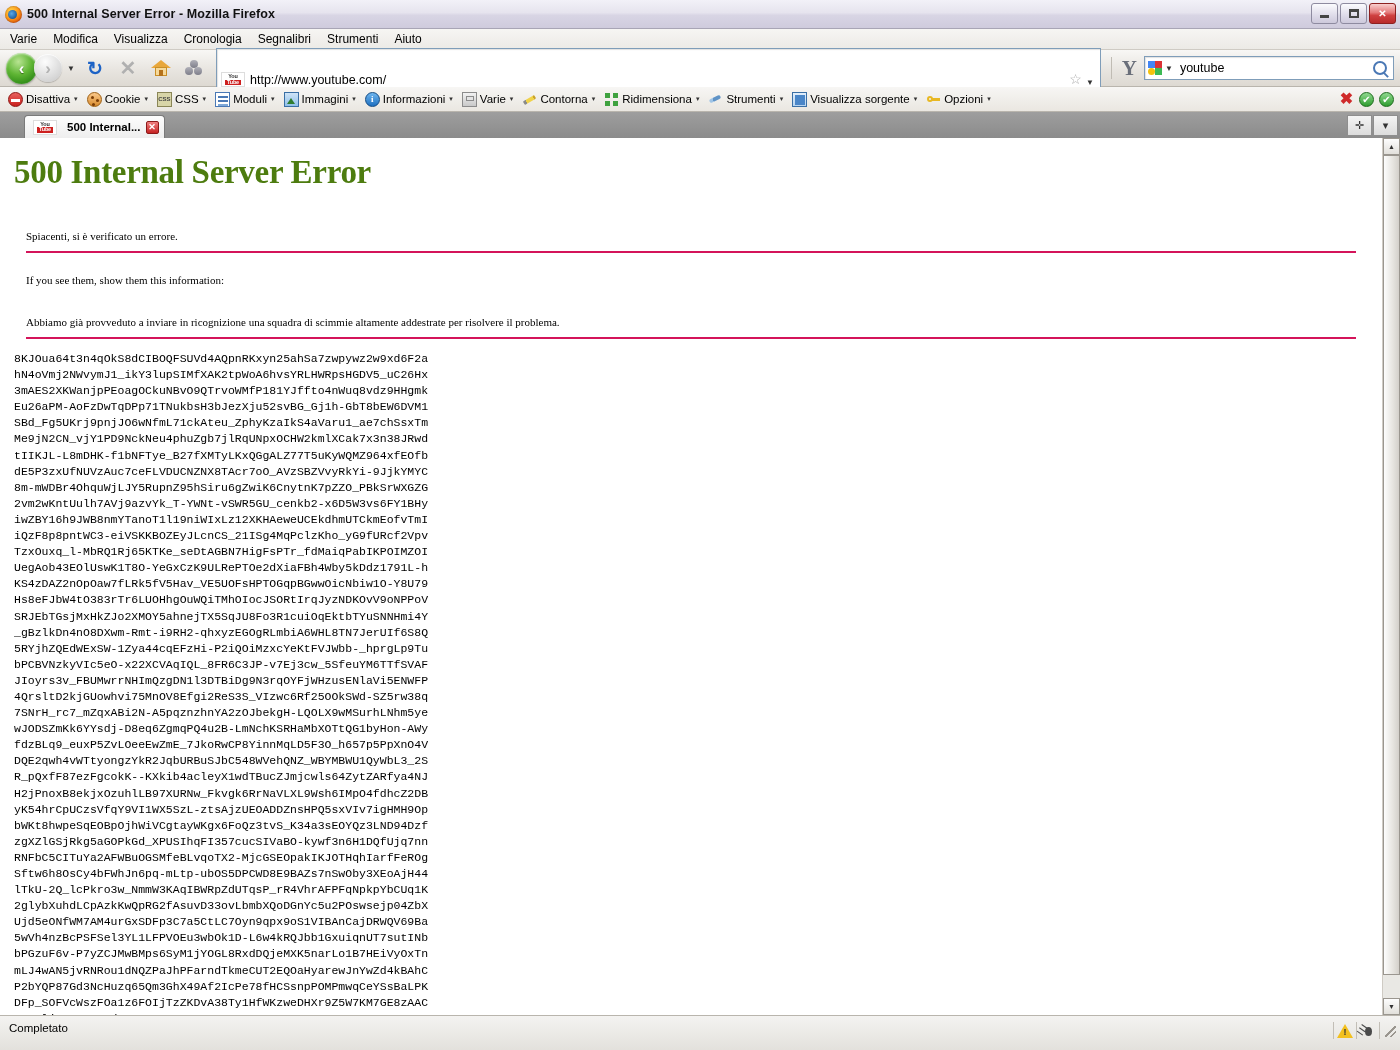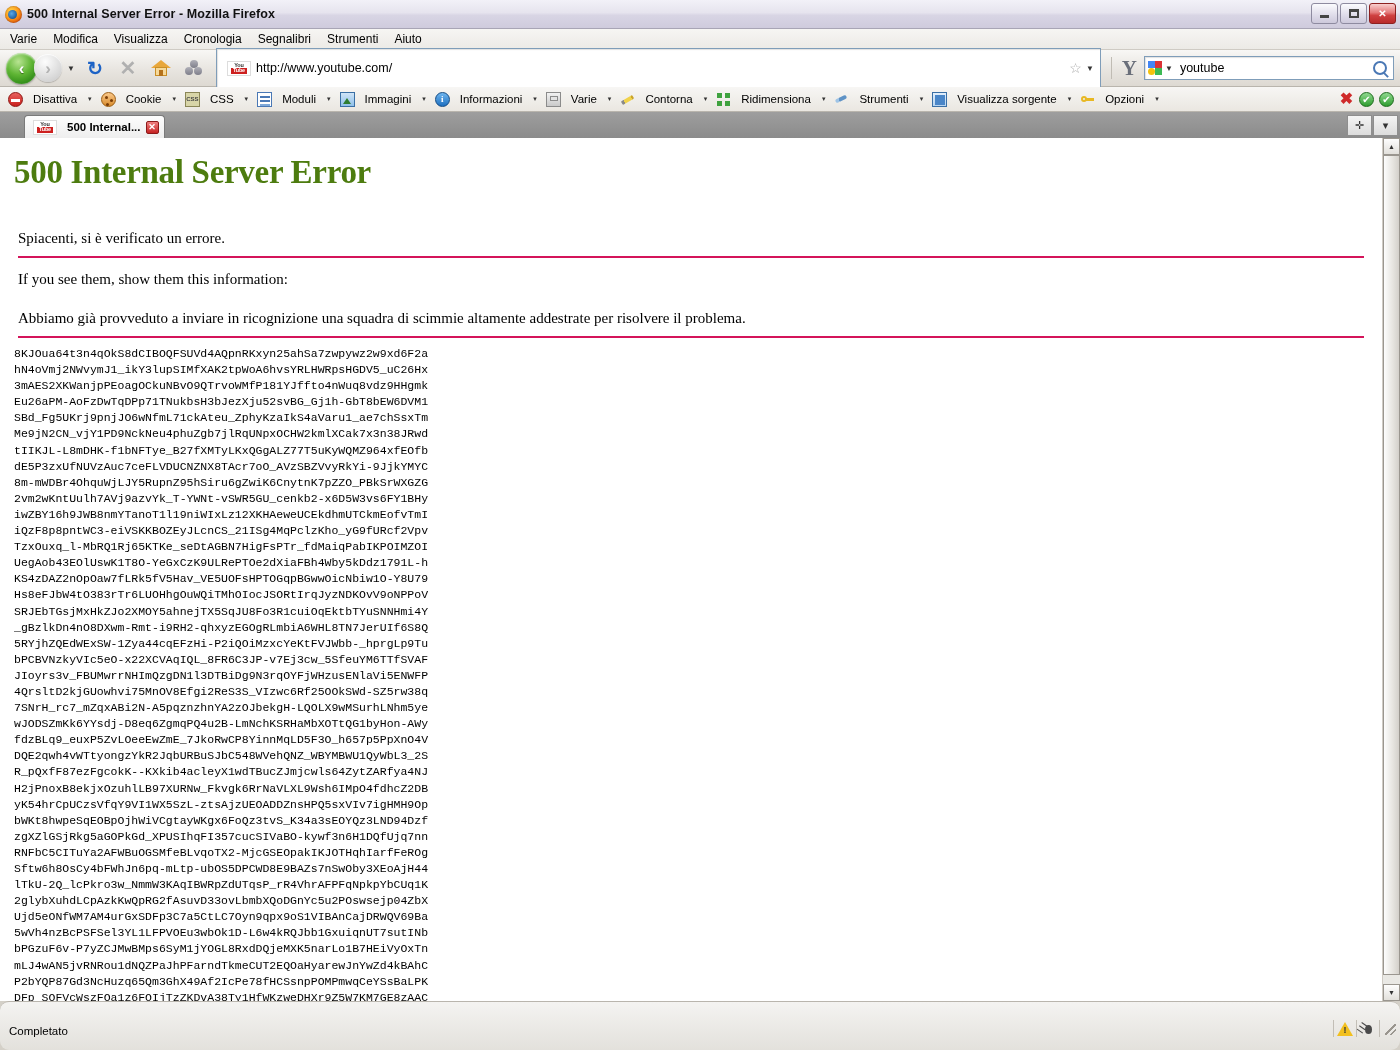--- a/index.html
+++ b/index.html
@@ -96,21 +96,21 @@
   .homeico .body{position:absolute;left:4px;top:7px;width:12px;height:9px;background:#f6d99a;border:1px solid #c98f27;box-sizing:border-box;}
   .homeico .door{position:absolute;left:8px;top:10px;width:4px;height:6px;background:#b5721b;}
   .feedico{position:relative;width:18px;height:16px;}
   .feedico i{position:absolute;width:8px;height:8px;border-radius:50%;background:linear-gradient(to bottom,#b0b0b8,#7e7e8a);}
   .feedico i:nth-child(1){left:5px;top:0;}
   .feedico i:nth-child(2){left:0;top:7px;}
   .feedico i:nth-child(3){left:9px;top:7px;}
   .urlbar{
     flex:1;height:40px;margin:0 4px;background:#fff;
     border:1px solid #7f9db9;box-sizing:border-box;
-    display:flex;align-items:center;padding:0 2px 0 8px;
+    display:flex;align-items:flex-end;padding:0 2px 0 2px;
     box-shadow:inset 1px 1px 1px rgba(0,0,0,.12);
   }
   .ytbadge{
     width:24px;height:15px;margin:0 5px 0 2px;flex:0 0 24px;
     background:#fff;border:1px solid #ddd;box-sizing:border-box;
     display:flex;flex-direction:column;align-items:center;justify-content:center;
     line-height:1;
   }
   .ytbadge .t{font-size:5.5px;font-weight:bold;color:#333;letter-spacing:-.2px;}
   .ytbadge .b{font-size:5.5px;font-weight:bold;color:#fff;background:#cd201f;padding:0 2px;letter-spacing:-.2px;}
@@ -134,21 +134,21 @@
   .magnif{width:14px;height:14px;border:2px solid #4a78b5;border-radius:50%;position:relative;margin-right:3px;flex:0 0 14px;box-sizing:border-box;}
   .magnif:after{content:"";position:absolute;right:-4px;bottom:-3px;width:6px;height:2px;background:#4a78b5;transform:rotate(45deg);}
   
   .devbar{
     height:24px;flex:0 0 24px;
     background:linear-gradient(to bottom,#f7f6f4,#eae7e1);
     border-bottom:1px solid #b9b5ad;
     display:flex;align-items:center;padding:0 4px;gap:1px;
     position:relative;
   }
-  .devitem{display:flex;align-items:center;gap:10px;padding:0 4px;height:20px;white-space:nowrap;justify-content:flex-end;}
+  .devitem{display:flex;align-items:center;gap:3px;padding:0 4px;height:20px;white-space:nowrap;justify-content:flex-end;}
   .devitem .lbl{font-size:11.5px;color:#000;}
   .devitem .ca{font-size:7px;color:#333;margin-left:1px;}
   .di{width:15px;height:15px;flex:0 0 15px;position:relative;}
   .di-disable{border-radius:50%;background:linear-gradient(to bottom,#e8615e,#c9201c);border:1px solid #8e1310;box-sizing:border-box;}
   .di-disable:after{content:"";position:absolute;left:2px;top:6px;width:9px;height:3px;background:#fff;}
   .di-cookie{border-radius:50%;background:linear-gradient(to bottom,#fbc98b,#d88b2c);border:1px solid #9c5e12;box-sizing:border-box;}
   .di-cookie:after{content:"";position:absolute;left:3px;top:3px;width:3px;height:3px;border-radius:50%;background:#7a3d06;box-shadow:5px 3px 0 #7a3d06,1px 7px 0 #7a3d06;}
   .di-css{background:#d8d5a8;border:1px solid #8a8657;box-sizing:border-box;font-size:6px;color:#444;text-align:center;line-height:13px;font-weight:bold;}
   .di-forms{background:#fff;border:1px solid #4a78b5;box-sizing:border-box;}
   .di-forms:after{content:"";position:absolute;left:2px;top:3px;width:10px;height:2px;background:#4a78b5;box-shadow:0 4px 0 #4a78b5,0 8px 0 #7ea8d8;}
@@ -206,21 +206,21 @@
     padding:8px 0 0 0;
     position:relative;
   }
   .page-inner{padding:0 14px;}
   h1.err{
     font-family:"Liberation Serif",serif;
     font-size:33px;font-weight:bold;margin:8px 0 30px 0;color:#4d7c0f;letter-spacing:-.3px;
   }
   p.msg{
     font-family:"Liberation Serif",serif;
-    font-size:15px;margin:4px;padding:9px 0;color:#000;
+    font-size:11px;margin:12px;padding:9px 0;color:#000;
   }
   p.msg.rule-bottom{border-bottom:2px solid #d4145a;}
   .dump{
     font-family:"Liberation Mono",monospace;
     font-size:11.5px;line-height:16.1px;
     white-space:pre;color:#000;margin-top:8px;letter-spacing:0px;
   }
   
   .vscroll{
     width:17px;flex:0 0 17px;background:#f0efed;
@@ -238,23 +238,22 @@
   .sthumb{
     position:absolute;left:0;right:0;top:0;height:820px;
     background:linear-gradient(to right,#fdfdfd,#e6e4df 60%,#d3d0ca);
     border:1px solid #9a968f;box-sizing:border-box;
   }
   
   .statusbar{
     height:22px;flex:0 0 22px;
     background:linear-gradient(to bottom,#f4f3f1,#e3e1dc);
     border-top:1px solid #b9b5ad;
-    display:flex;align-items:flex-end;padding:13px 3px;
+    display:flex;align-items:flex-start;padding:6px 3px;
     position:relative;
-    border-radius:9px;
   }
   .statustext{font-size:11.5px;color:#000;padding-left:6px;flex:1;}
   .statright{display:flex;align-items:center;gap:3px;}
   .sdiv{width:1px;height:17px;background:#c2beb6;}
   .warnico{width:16px;height:14px;position:relative;}
   .warnico:after{
     content:"";position:absolute;left:0;top:0;width:0;height:0;
     border-left:8px solid transparent;border-right:8px solid transparent;border-bottom:14px solid #f2c01e;
   }
   .warnico:before{

